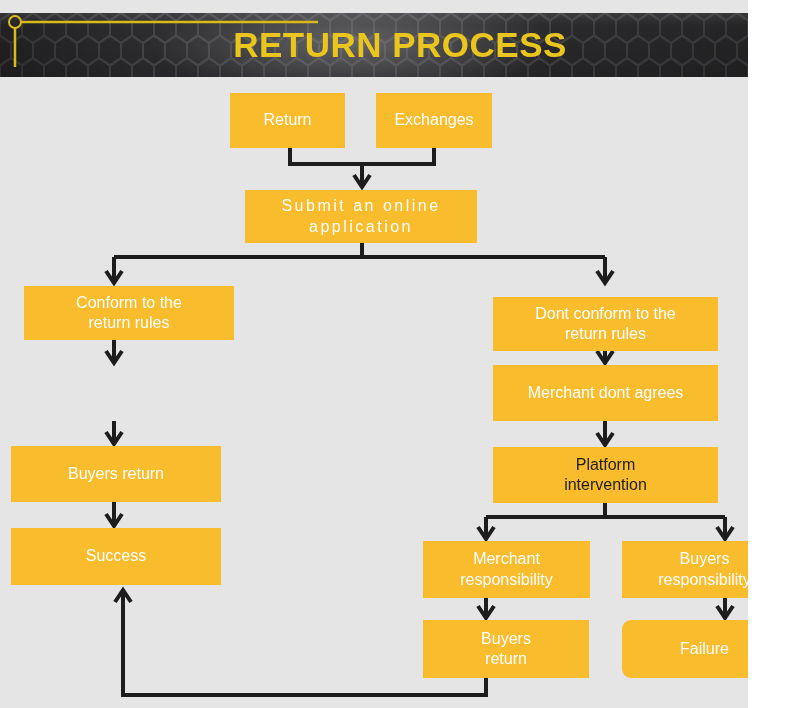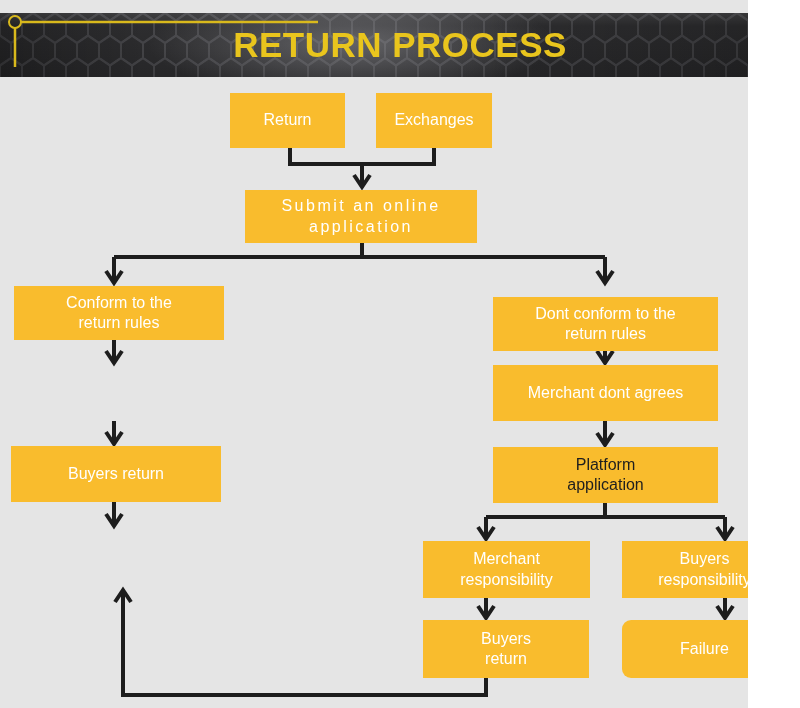--- a/index.html
+++ b/index.html
@@ -37,21 +37,21 @@
   
   .node {
     position:absolute; background:#f9bc2d; color:#ffffff;
     display:flex; align-items:center; justify-content:center;
     text-align:center; white-space:pre-line;
     font-size:16px; line-height:1.28;
   }
   .n-return            { left:230px; top:93px;  width:115px; height:55px; }
   .n-exchanges         { left:376px; top:93px;  width:116px; height:55px; }
   .n-submit            { left:245px; top:190px; width:232px; height:53px; letter-spacing:2.5px; }
-  .n-conform           { left:14px;  top:286px; width:210px; height:54px; }
+  .n-conform           { left:24px;  top:286px; width:210px; height:54px; }
   .n-merchant-agrees   { left:11px;  top:365px; width:210px; height:56px; }
   .n-buyers-return     { left:11px;  top:446px; width:210px; height:56px; }
   .n-success           { left:11px;  top:528px; width:210px; height:57px; }
   .n-dont-conform      { left:493px; top:286px; width:225px; height:54px;margin-top:11px; }
   .n-merchant-dont     { left:493px; top:365px; width:225px; height:56px; }
   .n-platform          { left:493px; top:447px; width:225px; height:56px; color:#1e1e1e; }
   .n-business-resp     { left:423px; top:541px; width:167px; height:57px; }
   .n-buyers-resp       { left:622px; top:541px; width:165px; height:57px; }
   .n-buyers-return2    { left:423px; top:620px; width:166px; height:58px; }
   .n-failure           { left:622px; top:620px; width:165px; height:58px;border-radius:9px; }
@@ -122,25 +122,26 @@
       M115 602 L123 590 L131 602"></path>
   </svg>
 
   <div class="node n-return">Return</div>
   <div class="node n-exchanges">Exchanges</div>
   <div class="node n-submit">Submit an online
 application</div>
   <div class="node n-conform">Conform to the
 return rules</div>
   <div class="node n-buyers-return">Buyers return</div>
+  <div class="node n-success">Success</div>
   <div class="node n-dont-conform">Dont conform to the
 return rules</div>
   <div class="node n-merchant-dont">Merchant dont agrees</div>
   <div class="node n-platform">Platform
-application</div>
+intervention</div>
   <div class="node n-business-resp">Merchant
 responsibility</div>
   <div class="node n-buyers-resp">Buyers
 responsibility</div>
   <div class="node n-buyers-return2">Buyers
 return</div>
   <div class="node n-failure">Failure</div>
 
 </div>
 

